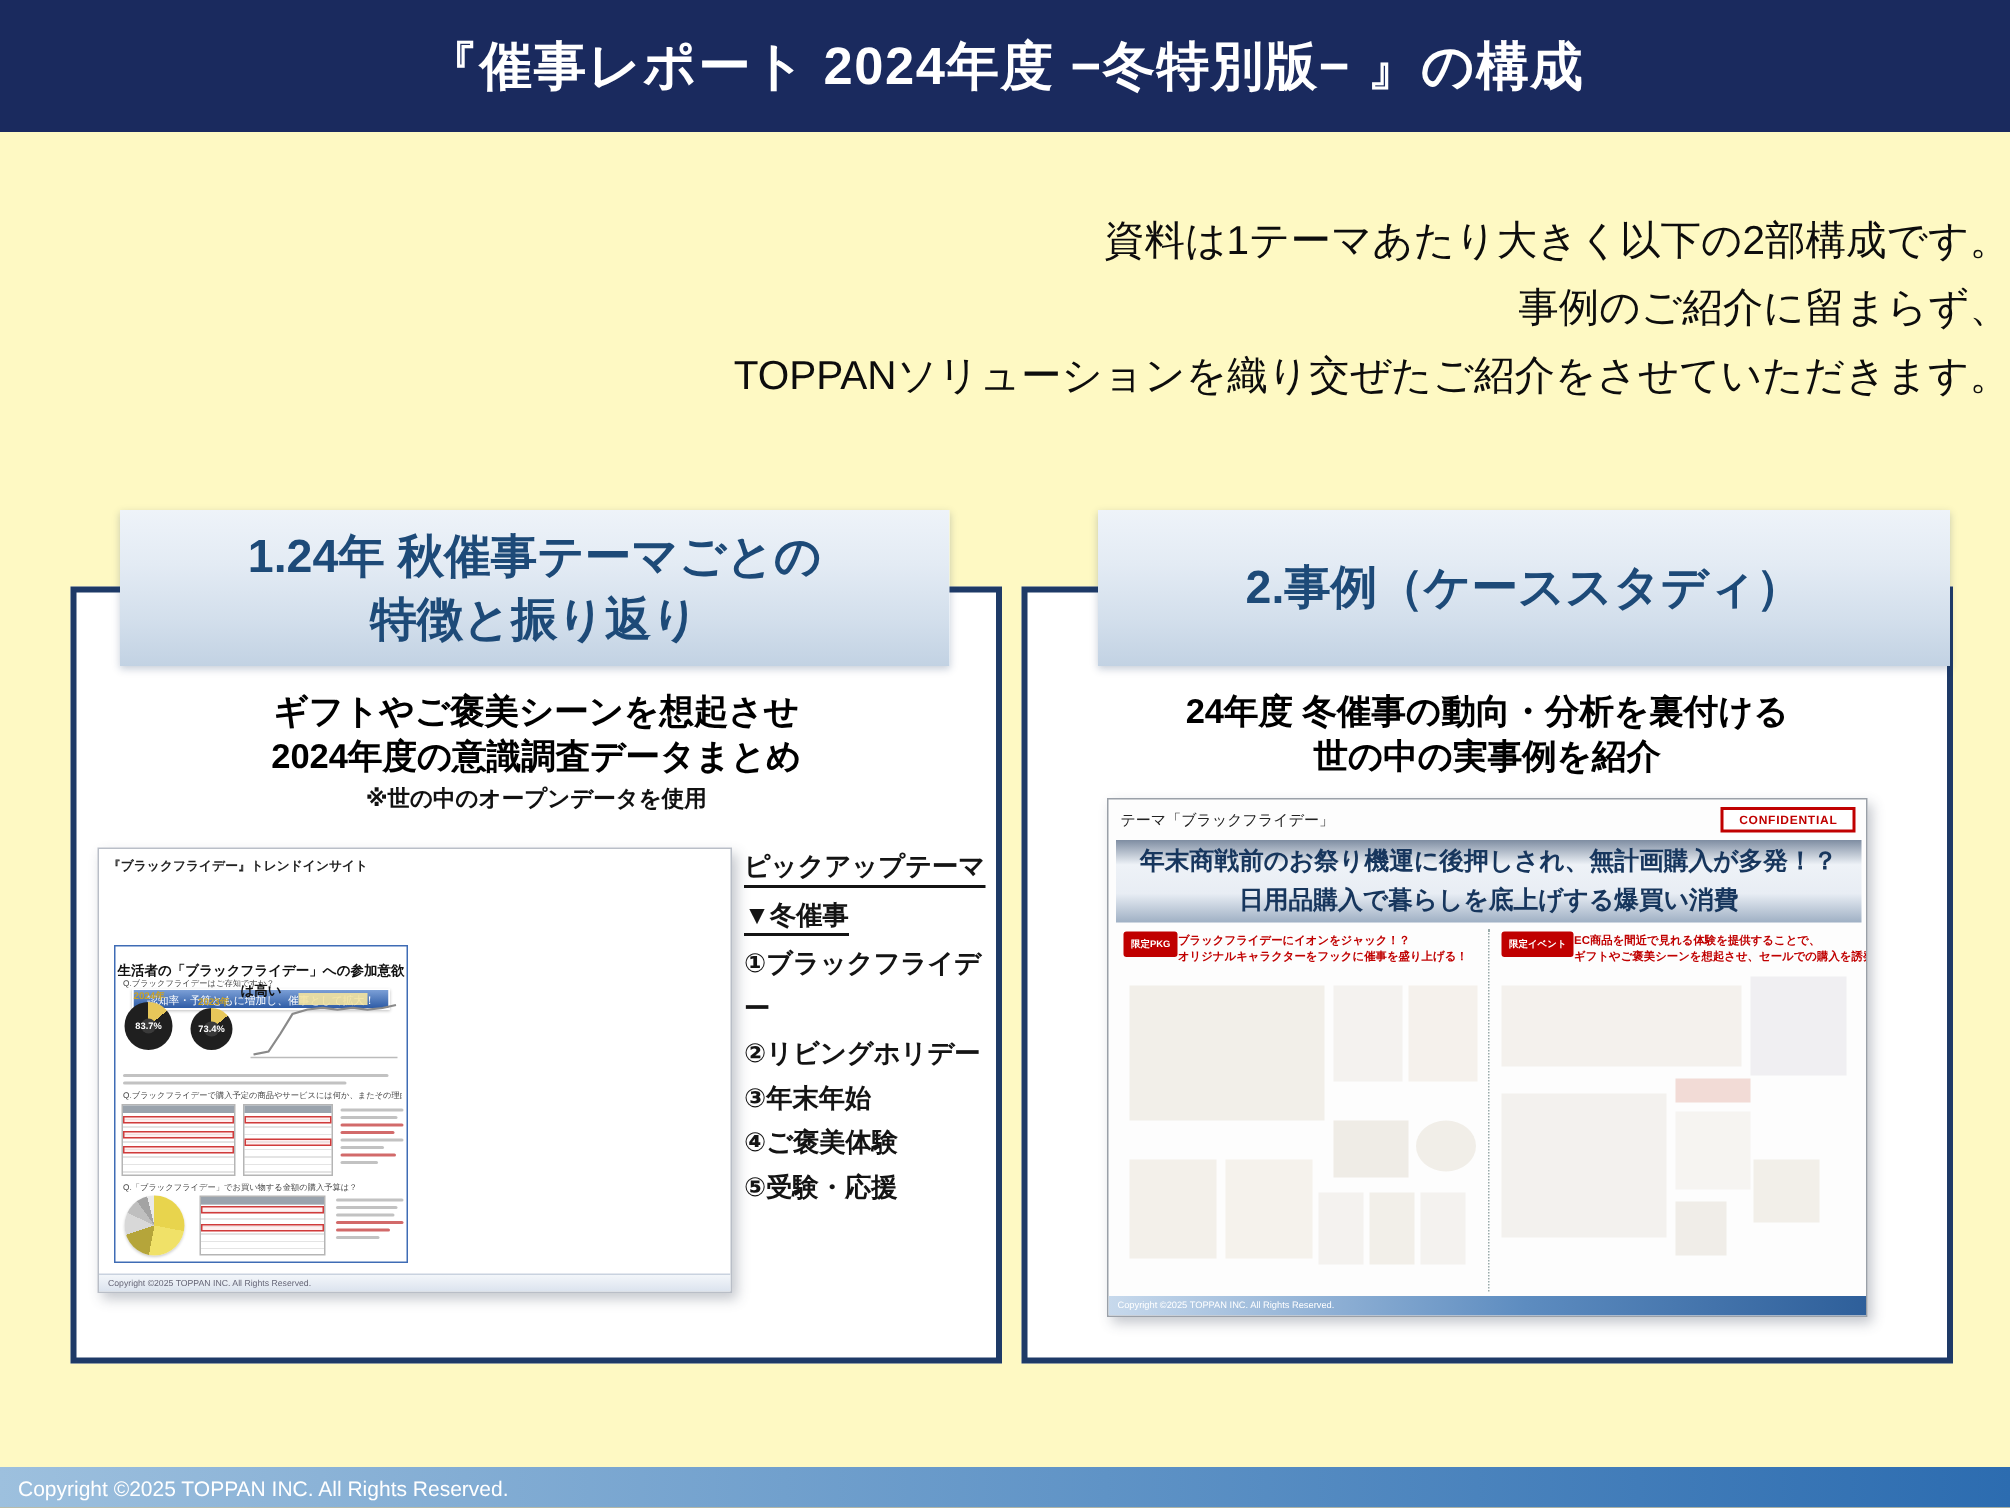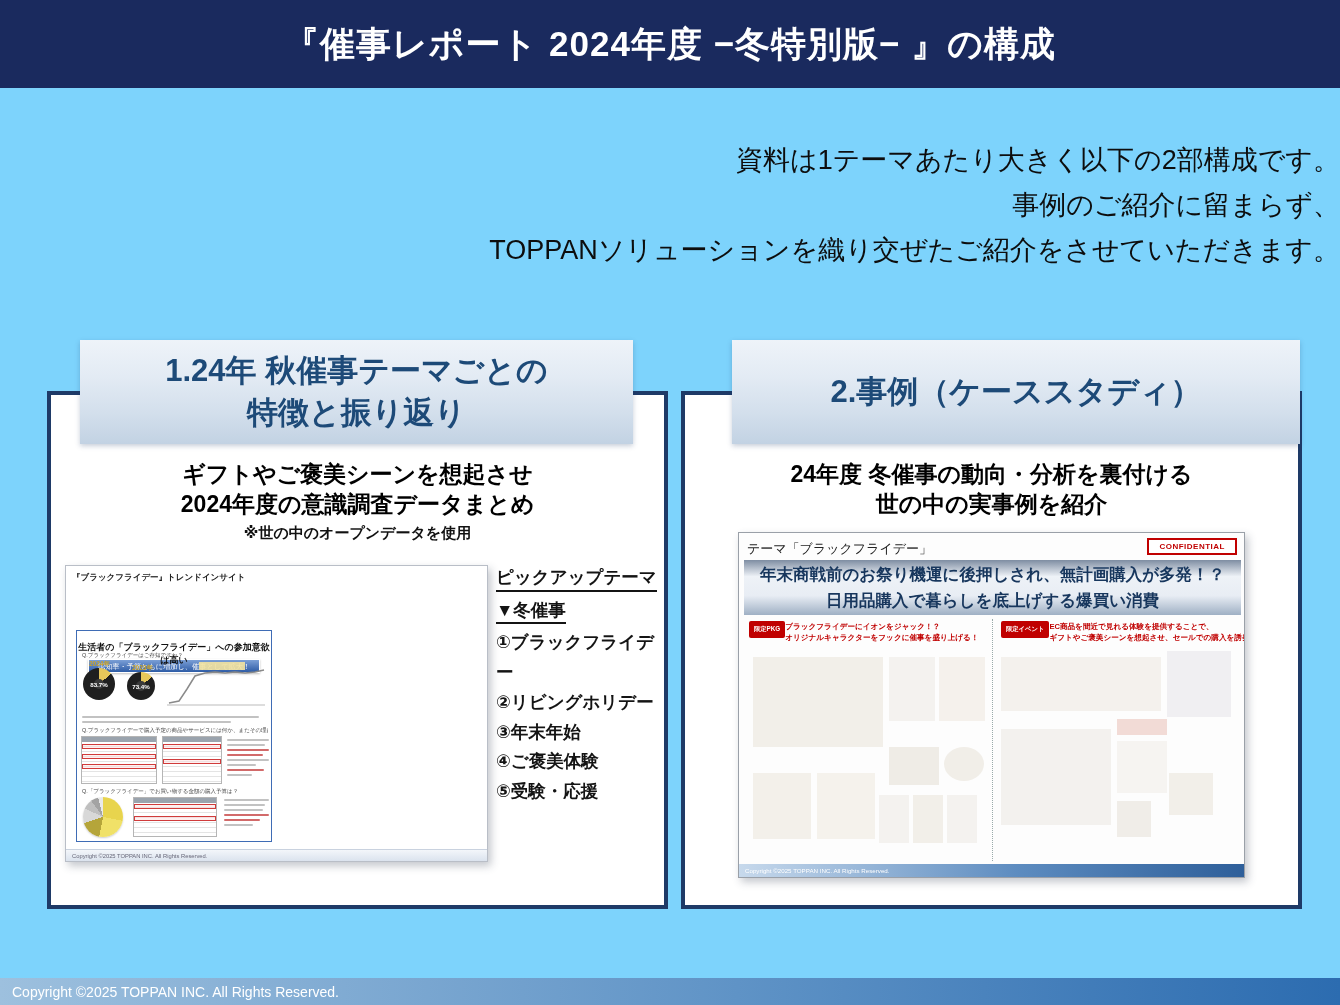--- a/index.html
+++ b/index.html
@@ -1,18 +1,18 @@
 <!DOCTYPE html>
 <html><head>
 <meta charset="utf-8">
 <style>
   html,body{margin:0;padding:0;background:#888;}
   *{box-sizing:border-box;}
   #slide{
-    position:relative;width:1340px;height:1005px;background:#7dd3fc;
+    position:relative;width:1340px;height:1005px;background:#fef9c3;
     font-family:"Liberation Sans","DejaVu Sans",sans-serif;overflow:hidden;margin:0 auto;
   }
   .abs{position:absolute;}
 
   
   #titlebar{left:0;top:0;width:1340px;height:88px;background:#1a2a5e;
     display:flex;align-items:center;justify-content:center;}
   #titlebar .t{color:#fff;font-size:35px;font-weight:700;letter-spacing:1px;}
 
   
@@ -81,21 +81,21 @@
     background:linear-gradient(180deg,#f3f6fa,#dbe3ee);border-top:1px solid #c9d2df;
     font-size:5.8px;color:#667;line-height:12px;padding-left:6px;}
 
   
   #pickup{left:496px;top:563px;width:172px;color:#141414;font-weight:700;font-size:17.5px;line-height:1.7;}
   #pickup .u{border-bottom:2px solid #141414;display:inline-block;line-height:1.35;margin-bottom:4px;}
 
   
   #rthumb{left:738px;top:532px;width:507px;height:346px;background:#fdfdfd;
     border:1px solid #9aa0a8;box-shadow:3px 4px 8px rgba(60,70,90,.30);overflow:hidden;}
-  #rthumb .theme{left:8px;top:7px;font-size:13px;color:#222;}
+  #rthumb .theme{left:8px;top:7px;font-size:10px;color:#222;}
   #conf{right:7px;top:5px;border:2px solid #c00000;color:#c00000;background:#fff;
     font-size:8px;font-weight:700;padding:2px 10px;letter-spacing:.5px;}
   #rhl{left:5px;top:27px;width:497px;height:55px;
     background:linear-gradient(180deg,#7e8da2 0%,#eef2f7 30%,#e8edf4 65%,#9fb0c4 100%);
     display:flex;flex-direction:column;align-items:center;justify-content:center;
     color:#17365d;font-weight:700;font-size:16.5px;line-height:1.55;text-align:center;}
   .case{position:absolute;top:88px;width:244px;display:flex;gap:0;align-items:flex-start;}
   #case1{left:10px;}
   #case2{left:262px;}
   .badge{background:#c00000;color:#fff;font-size:6.3px;font-weight:700;

